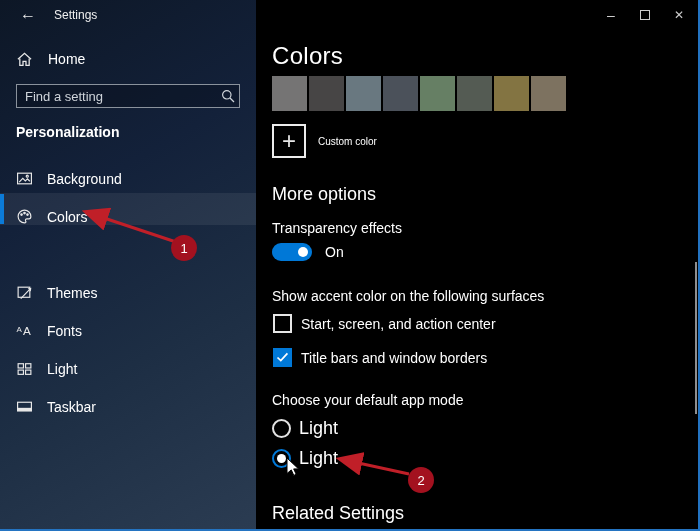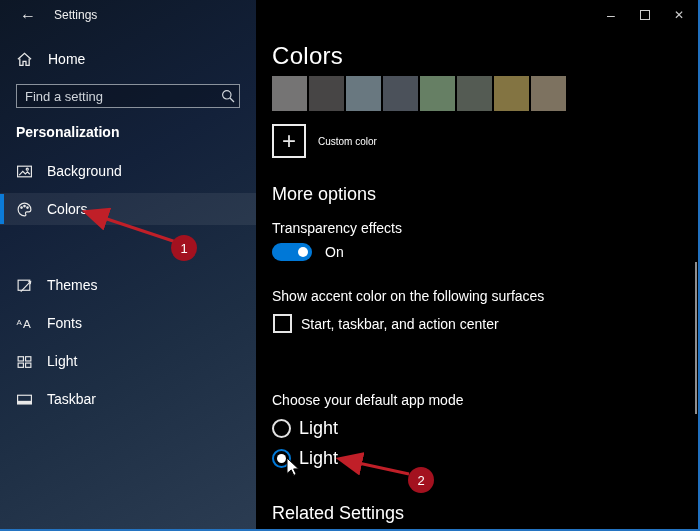--- a/index.html
+++ b/index.html
@@ -35,21 +35,21 @@
     flex:1; background:transparent; border:none; outline:none; color:#e8e8e8;
     font-size:13px; padding:0 6px 0 8px; font-family:inherit;
   }
   .searchbox input::placeholder { color:#cfd4da; opacity:1; }
   .search-glyph { width:22px; display:flex; justify-content:center; align-items:center; }
 
   .section-header { position:absolute; left:16px; top:124px; font-size:14px; font-weight:bold; color:#fff; }
 
   .nav-item {
     position:absolute; left:0; width:256px; height:32px;
-    display:flex; align-items:center; cursor:pointer;
+    display:flex; align-items:flex-end; cursor:pointer;
   }
   .nav-item .nav-icon { margin-left:16px; width:17px; height:17px; display:flex; align-items:center; justify-content:center; }
   .nav-item .nav-label { margin-left:14px; font-size:14px; color:#fff; }
   .nav-item.selected { background:rgba(255,255,255,0.07); }
   .sel-bar { position:absolute; left:0; top:1px; width:4px; height:30px; background:#0c7bd8; display:none; }
   .nav-item.selected .sel-bar { display:block; }
 
   svg.icon { display:block; }
 
   
@@ -233,23 +233,31 @@
       <div class="toggle">
           <div class="knob"></div>
         </div>
       <span class="toggle-state">On</span>
     </div>
 
     <div class="field-label" style="top:288px">Show accent color on the following surfaces</div>
 
     <div class="check-row" style="top:314px">
       <div class="checkbox"></div>
-      <span class="row-label">Start, taskbar, and action center</span>
-    </div>
-
+      <span class="row-label">Start, screen, and action center</span>
+    </div>
+
+    <div class="check-row" style="top:348px">
+      <div class="checkbox checked">
+        <svg width="13" height="11" viewBox="0 0 13 11">
+          <polyline points="1.5,5.5 4.8,8.6 11.4,1.4" fill="none" stroke="#fff" stroke-width="1.7"></polyline>
+        </svg>
+      </div>
+      <span class="row-label">Title bars and window borders</span>
+    </div>
 
     <div class="field-label" style="top:392px">Choose your default app mode</div>
 
     <div class="radio-row" style="top:418px">
       <div class="radio"></div>
       <span class="row-label">Light</span>
     </div>
 
     <div class="radio-row" style="top:448px">
       <div class="radio selected">

